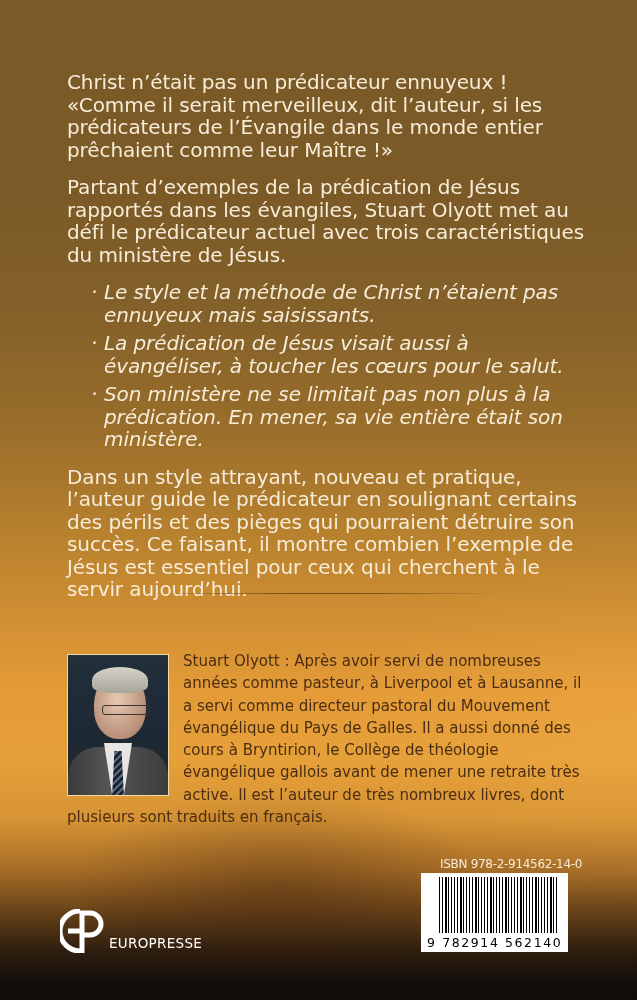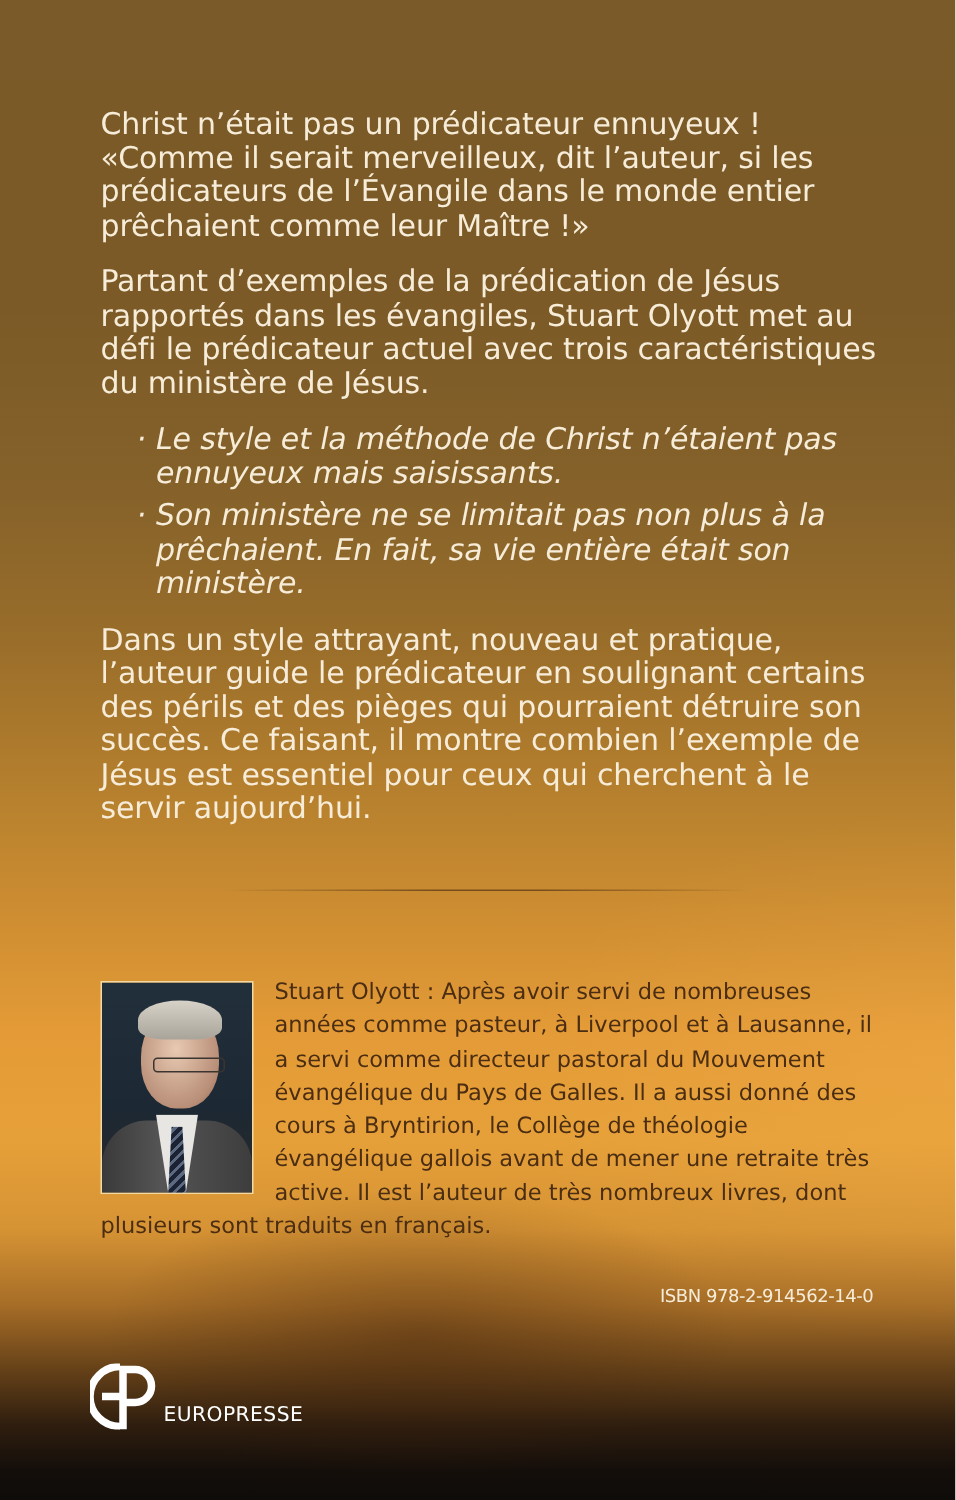--- a/index.html
+++ b/index.html
@@ -108,21 +108,22 @@
 </head>
 <body>
 
 <div class="cover">
 
   <div class="blurb">
     <p>Christ n’était pas un prédicateur ennuyeux ! «Comme il serait merveilleux, dit l’auteur, si les prédicateurs de l’Évangile dans le monde entier prêchaient comme leur Maître !»</p>
     <p>Partant d’exemples de la prédication de Jésus rapportés dans les évangiles, Stuart Olyott met au défi le prédicateur actuel avec trois caractéristiques du ministère de Jésus.</p>
     <ul class="bullets">
       <li>Le style et la méthode de Christ n’étaient pas ennuyeux mais saisissants.</li>
-      <li>Son ministère ne se limitait pas non plus à la prêchaient. En fait, sa vie entière était son ministère.</li>
+      <li>La prédication de Jésus visait aussi à évangéliser, à toucher les cœurs pour le salut.</li>
+      <li>Son ministère ne se limitait pas non plus à la prédication. En mener, sa vie entière était son ministère.</li>
     </ul>
     <p>Dans un style attrayant, nouveau et pratique, l’auteur guide le prédicateur en soulignant certains des périls et des pièges qui pourraient détruire son succès. Ce faisant, il montre combien l’exemple de Jésus est essentiel pour ceux qui cherchent à le servir aujourd’hui.</p>
   </div>
 
   <div class="divider"></div>
 
   <div class="bio">
     <div class="photo" title="Portrait de Stuart Olyott">
       <div class="suit"></div>
       <div class="shirt"></div>
@@ -137,14 +138,18 @@
   <div class="publisher">
     <svg class="ep-mark" viewBox="0 0 50 44">
       <path d="M20 2 A20 20 0 1 0 20 42" fill="none" stroke="#fff" stroke-width="5"></path>
       <rect x="8" y="19.5" width="14" height="5" fill="#fff"></rect>
       <path d="M22 44 L22 4 L30 4 A11 11 0 0 1 30 26 L22 26" fill="none" stroke="#fff" stroke-width="5"></path>
     </svg>
     <span class="publisher-name">EUROPRESSE</span>
   </div>
 
   <div class="isbn">ISBN 978-2-914562-14-0</div>
+  <div class="barcode">
+    <div class="bars"></div>
+    <div class="barcode-digits">9 782914 562140</div>
+  </div>
 
 </div>
 
 </body></html>

